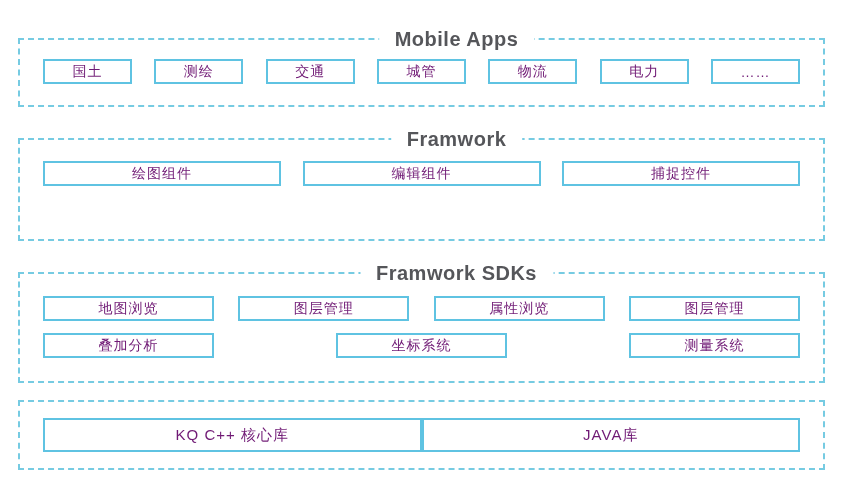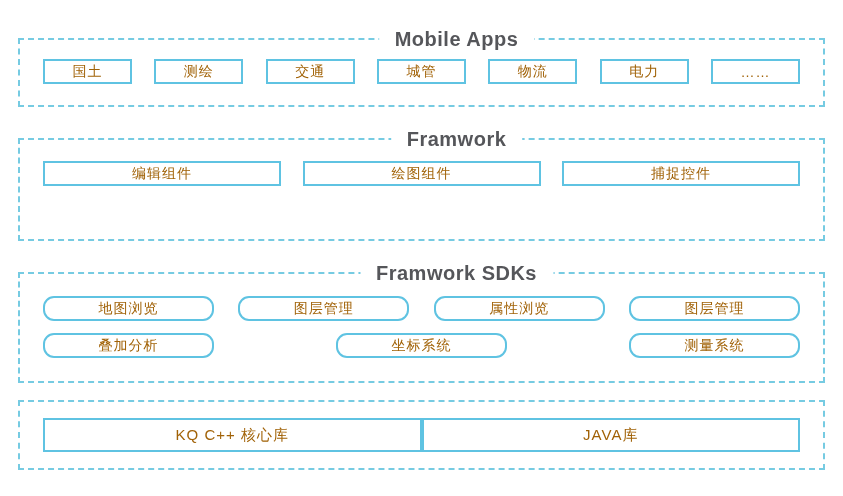--- a/index.html
+++ b/index.html
@@ -47,37 +47,37 @@
   }
   .box {
     box-sizing: border-box;
     height: 25px;
     border: 2px solid #5fc3e2;
     background: #ffffff;
     display: flex;
     align-items: center;
     justify-content: center;
     font-size: 14px;
-    color: #a16207;
+    color: #701a75;
     letter-spacing: 1px;
   }
   
   #sec-mobile { top: 38px; height: 69px; }
   #sec-mobile .row { top: 19px; }
   #sec-mobile .box { width: 89px; }
   
   #sec-framework { top: 138px; height: 103px; }
   #sec-framework .row-1 { top: 21px; }
   #sec-framework .row-2 { top: 57px; }
   #sec-framework .box { width: 238px; }
   
   #sec-runtime { top: 272px; height: 111px; }
   #sec-runtime .row-1 { top: 22px; }
   #sec-runtime .row-2 { top: 59px; }
-  #sec-runtime .box { width: 171px; border-radius: 11px; }
+  #sec-runtime .box { width: 171px; }
   
   #sec-core { top: 400px; height: 70px; }
   #sec-core .row { top: 16px; }
   #sec-core .box { width: 397px; height: 34px; font-size: 15px; }
 </style>
 </head>
 <body>
 
 <div class="canvas">
 
@@ -90,22 +90,22 @@
       <div class="box">城管</div>
       <div class="box">物流</div>
       <div class="box">电力</div>
       <div class="box">……</div>
     </div>
   </div>
 
   <div class="group" id="sec-framework">
     <div class="group-title">Framwork</div>
     <div class="row row-1">
+      <div class="box">绘图组件</div>
       <div class="box">编辑组件</div>
-      <div class="box">绘图组件</div>
       <div class="box">捕捉控件</div>
     </div>
   </div>
 
   <div class="group" id="sec-runtime">
     <div class="group-title">Framwork SDKs</div>
     <div class="row row-1">
       <div class="box">地图浏览</div>
       <div class="box">图层管理</div>
       <div class="box">属性浏览</div>

